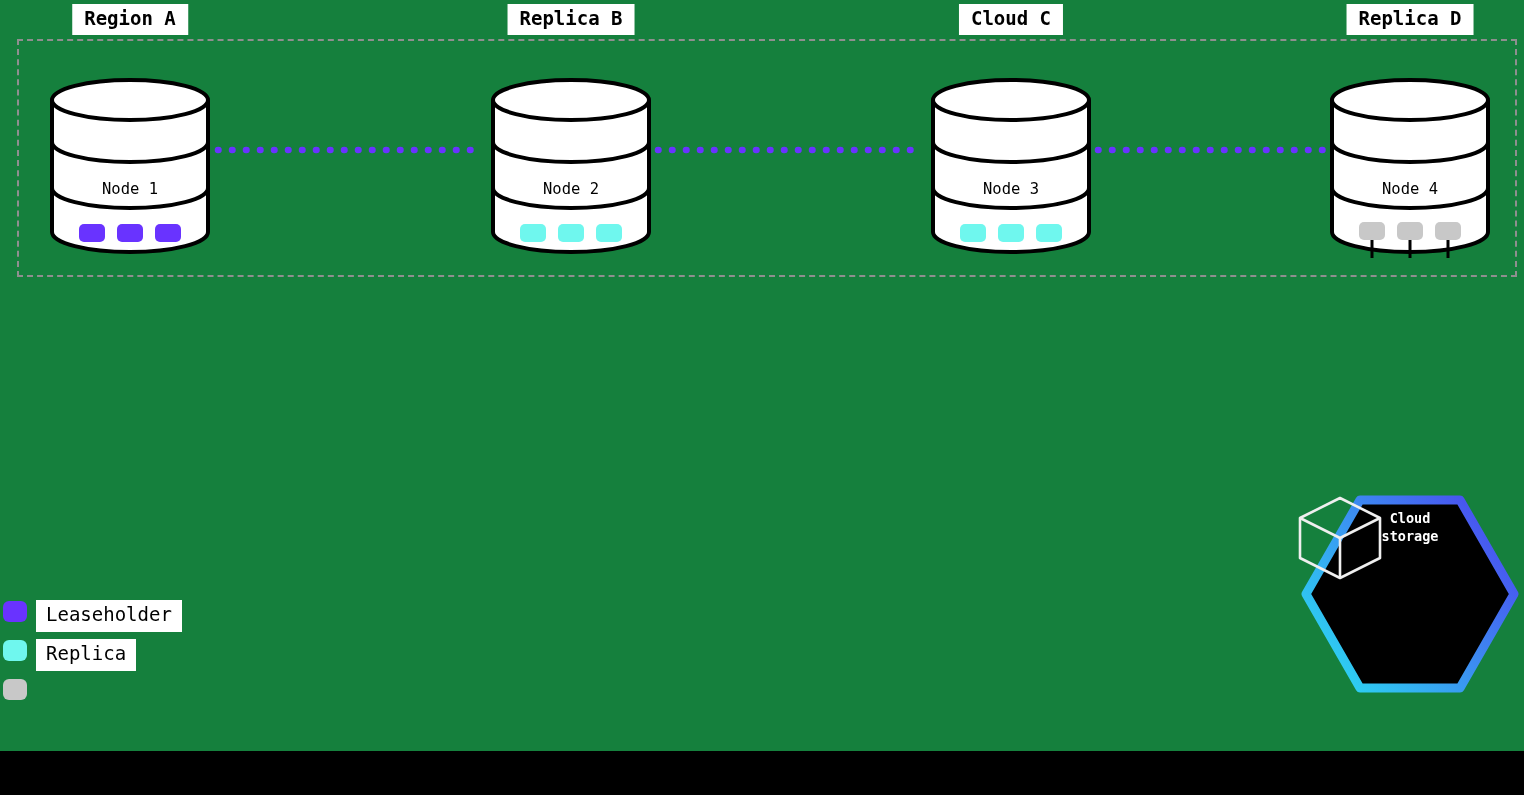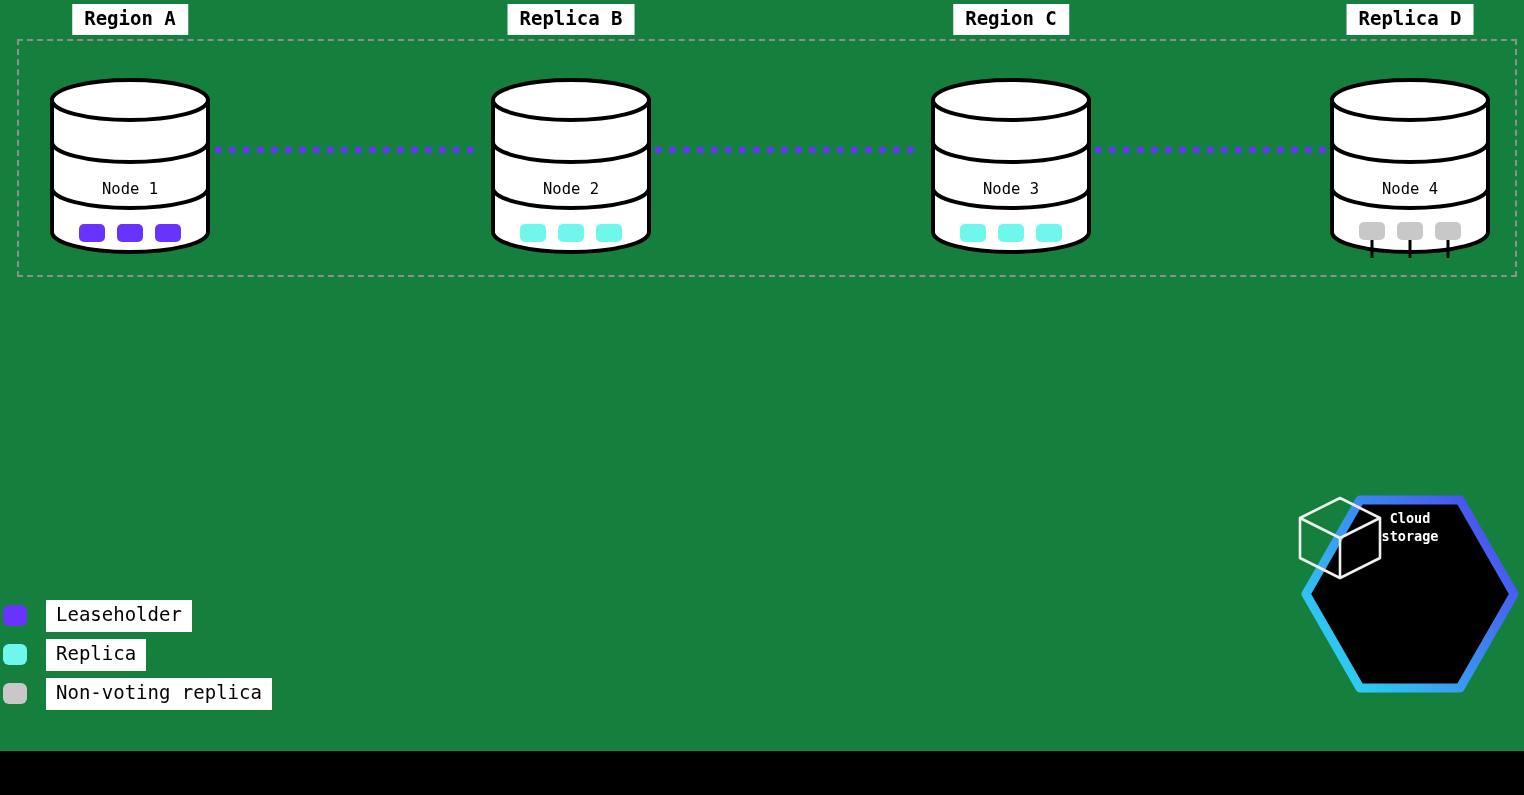--- a/index.html
+++ b/index.html
@@ -12,21 +12,21 @@
     border:2px dashed #8f8f8f;box-sizing:border-box;
   }
   .region-label{
     position:absolute;top:4px;transform:translateX(-50%);
     background:#fff;color:#000;font-weight:bold;font-size:19px;
     padding:3px 12px 5px 12px;white-space:nowrap;line-height:1.2;
   }
   .cyl{position:absolute;top:76px;}
   .cyl text{font-family:"DejaVu Sans Mono", monospace;}
   .connector-overlay{position:absolute;left:0;top:0;pointer-events:none;}
-  .legend-row{position:absolute;left:2px;display:flex;align-items:center;gap:18px;}
+  .legend-row{position:absolute;left:2px;display:flex;gap:8px;}
   .legend-label{
     background:#fff;color:#000;font-size:19px;line-height:1.25;
     padding:3px 10px 5px 10px;white-space:nowrap;
   }
   .hexwrap{position:absolute;left:1296px;top:490px;width:228px;height:208px;}
   .hexwrap svg{position:absolute;left:0;top:0;}
   .cloud-label{
     position:absolute;left:0;top:20px;width:228px;text-align:center;
     color:#fff;font-weight:bold;font-size:13.5px;line-height:1.3;
   }
@@ -35,21 +35,21 @@
 </style>
 </head>
 <body>
 
 <div id="stage">
 
   <div class="cluster-box"></div>
 
   <div class="region-label" style="left:130px">Region A</div>
   <div class="region-label" style="left:571px">Replica B</div>
-  <div class="region-label" style="left:1011px">Region C</div>
+  <div class="region-label" style="left:1011px">Cloud C</div>
   <div class="region-label" style="left:1410px">Replica D</div>
 
   <svg class="connector-overlay" width="1524" height="300">
     <line x1="218" y1="150" x2="484" y2="150" stroke-width="6.5" stroke-dasharray="0.5 13.5" stroke-linecap="round" stroke="#6933FF"></line>
     <line x1="658" y1="150" x2="924" y2="150" stroke-width="6.5" stroke-dasharray="0.5 13.5" stroke-linecap="round" stroke="#6933FF"></line>
     <line x1="1098" y1="150" x2="1324" y2="150" stroke-width="6.5" stroke-dasharray="0.5 13.5" stroke-linecap="round" stroke="#6933FF"></line>
   </svg>
 
   <svg class="cyl" style="left:48px" width="164" height="182" viewBox="0 0 164 182">
     <path d="M4 24 L4 156 A78 20 0 0 0 160 156 L160 24" fill="#fff" stroke="#000" stroke-width="4"></path>
@@ -107,21 +107,20 @@
   <div class="legend-row" style="top:639px">
     <svg width="26" height="23">
       <rect x="1" y="1" width="24" height="21" rx="6" fill="#6FF7EE"></rect>
     </svg>
     <span class="legend-label">Replica</span>
   </div>
   <div class="legend-row" style="top:678px">
     <svg width="26" height="23">
       <rect x="1" y="1" width="24" height="21" rx="6" fill="#C8C8C8"></rect>
     </svg>
-    <span class="legend-label">Non-voting replica</span>
   </div>
 
   <div class="hexwrap">
     <svg width="228" height="208" viewBox="0 0 228 208">
       <defs>
         <linearGradient id="hexgrad" x1="0" y1="0.85" x2="1" y2="0.15">
           <stop offset="0" stop-color="#2BD9F2"></stop>
           <stop offset="1" stop-color="#4B49F0"></stop>
         </linearGradient>
       </defs>

